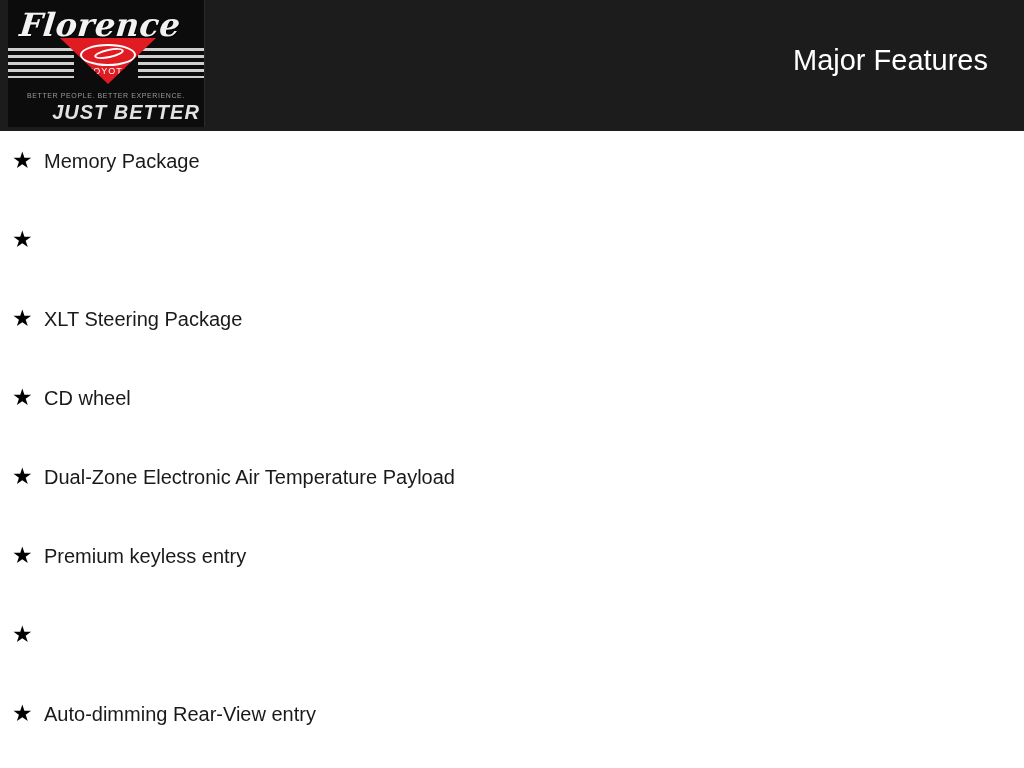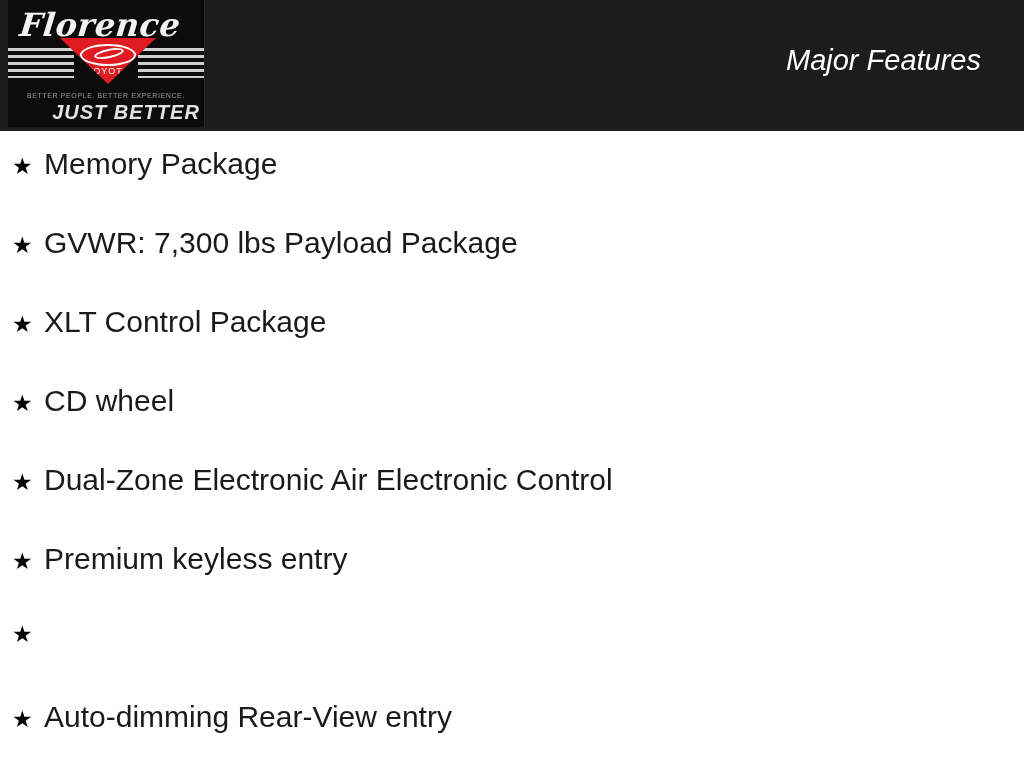--- a/index.html
+++ b/index.html
@@ -121,27 +121,26 @@
     text-align: center;
     color: #e3e3e3;
     font-size: 20px;
     font-weight: bold;
     font-style: italic;
     letter-spacing: 1px;
     font-family: "Liberation Sans", sans-serif;
   }
   .header-title {
     position: absolute;
-    right: 43px;
+    right: 36px;
     top: 44px;
     color: #ffffff;
     font-size: 29px;
     font-family: "Liberation Sans", sans-serif;
     font-weight: normal;
-    font-style: italic;
   }
 
   
   .content {
     position: relative;
     width: 1024px;
     padding: 18px 0 0 0;
     box-sizing: border-box;
     background: #ffffff;
   }
@@ -155,21 +154,21 @@
   .bullet {
     width: 32px;
     flex: 0 0 32px;
     color: #000000;
     font-size: 23px;
     line-height: 1;
     text-align: left;
   }
   .feature-text {
     color: #1a1a1a;
-    font-size: 30px;
+    font-size: 20px;
     font-family: "Liberation Sans", sans-serif;
     line-height: 1;
     white-space: nowrap;
   }
 </style>
 </head>
 <body>
 
 <div class="header">
   <div class="logo-box">
@@ -186,33 +185,32 @@
   <div class="header-title">Major Features</div>
 </div>
 
 <div class="content">
   <div class="feature-row">
     <span class="bullet">★</span>
     <span class="feature-text">Memory Package</span>
   </div>
   <div class="feature-row">
     <span class="bullet">★</span>
-    <span class="feature-text">GVWR: 7,300 lbs Payload Package</span>
-  </div>
-  <div class="feature-row">
-    <span class="bullet">★</span>
-    <span class="feature-text">XLT Control Package</span>
+  </div>
+  <div class="feature-row">
+    <span class="bullet">★</span>
+    <span class="feature-text">XLT Steering Package</span>
   </div>
   <div class="feature-row">
     <span class="bullet">★</span>
     <span class="feature-text">CD wheel</span>
   </div>
   <div class="feature-row">
     <span class="bullet">★</span>
-    <span class="feature-text">Dual-Zone Electronic Air Electronic Control</span>
+    <span class="feature-text">Dual-Zone Electronic Air Temperature Payload</span>
   </div>
   <div class="feature-row">
     <span class="bullet">★</span>
     <span class="feature-text">Premium keyless entry</span>
   </div>
   <div class="feature-row">
     <span class="bullet">★</span>
   </div>
   <div class="feature-row">
     <span class="bullet">★</span>

